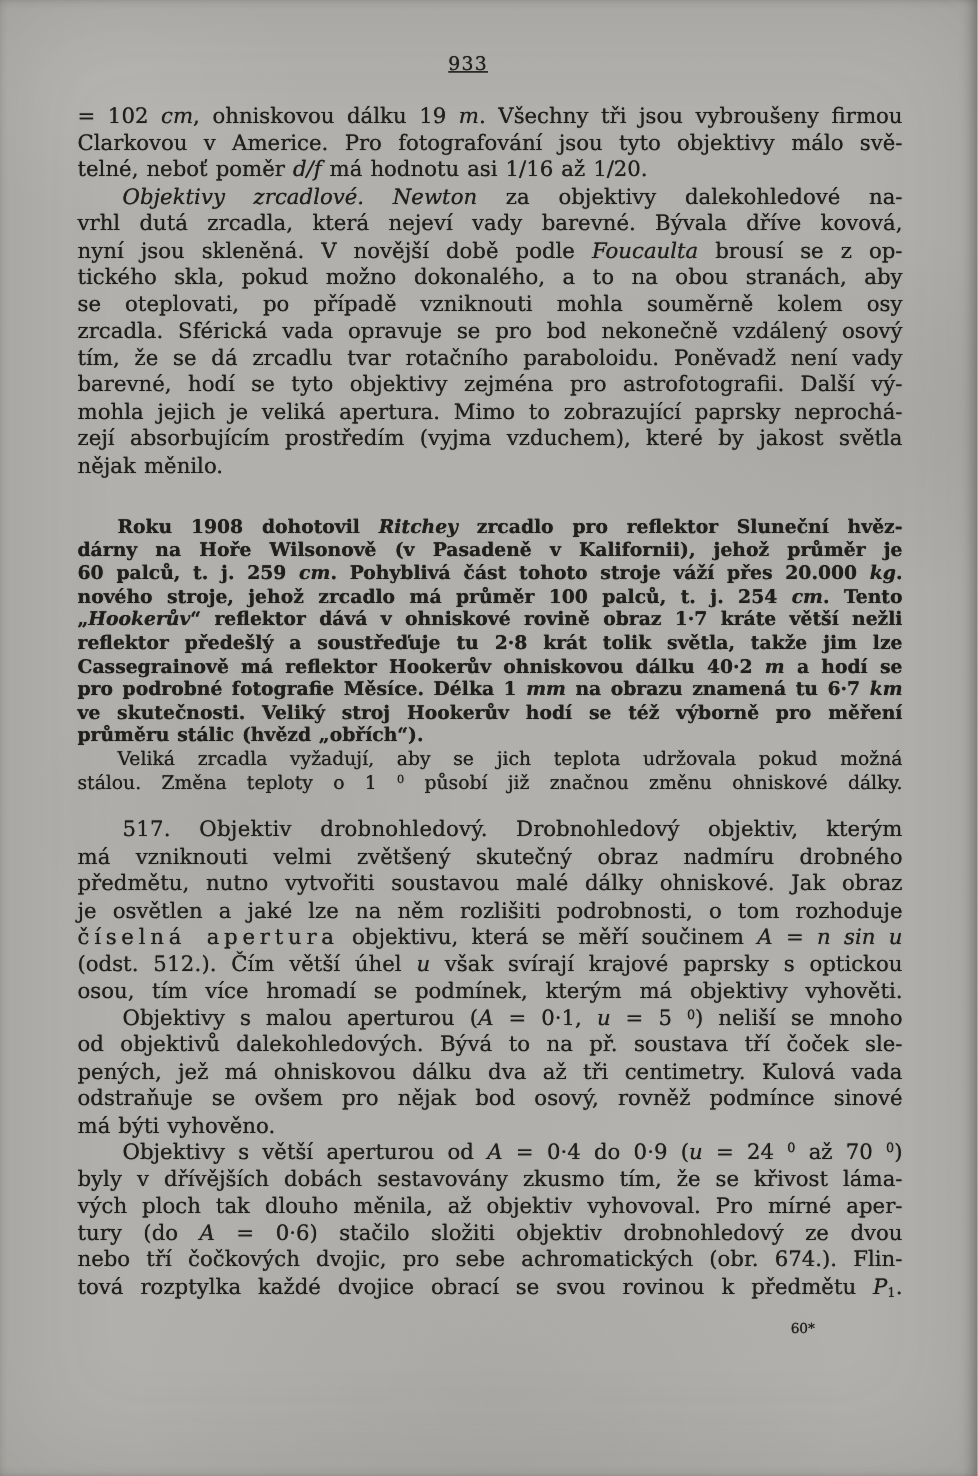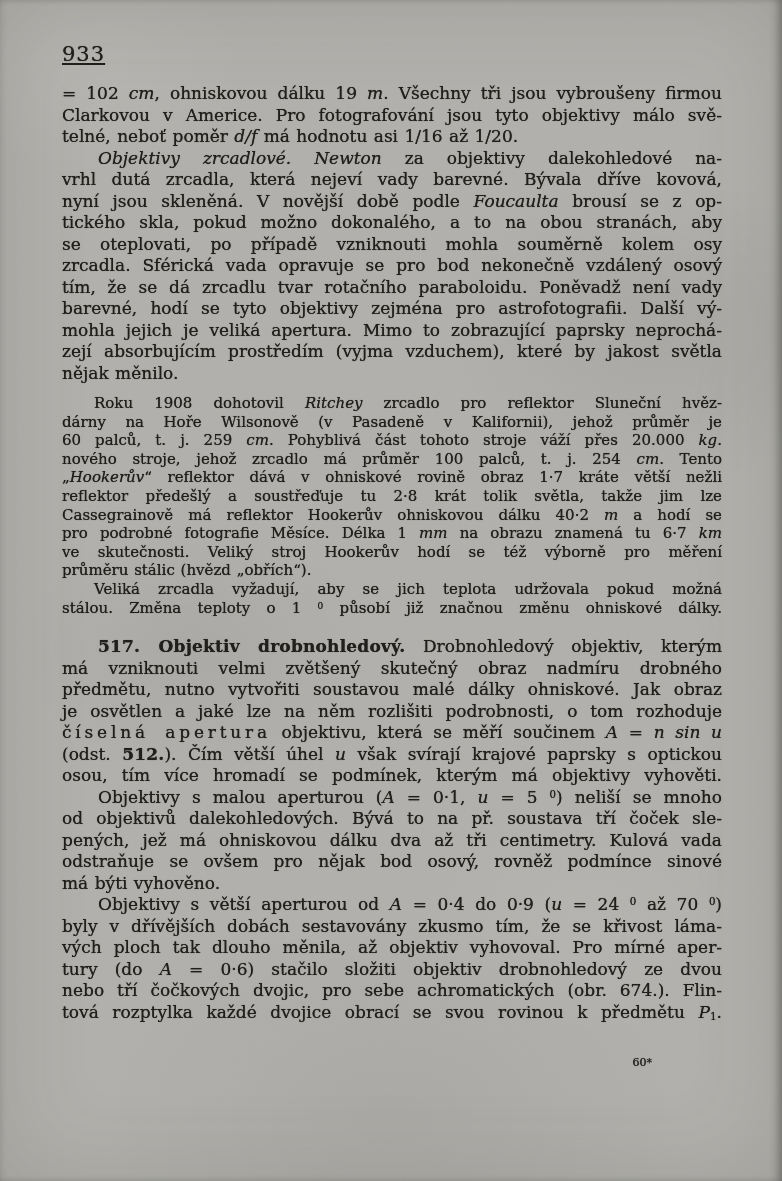--- a/index.html
+++ b/index.html
@@ -25,43 +25,43 @@
     position: absolute; inset: 0;
     box-shadow: inset -7px 0 10px -4px rgba(42,42,38,0.45),
                 inset 3px 0 8px -5px rgba(42,42,38,0.3),
                 inset 0 0 90px rgba(72,70,62,0.16);
     pointer-events: none;
   }
   .grain { position: absolute; inset: 0; pointer-events: none; }
 
   .pagenum {
     position: absolute; top: 42px; left: 62px; width: 625px;
-    text-align: left;
-    font-size: 21px;
+    text-align: center;
+    font-size: 15px;
     letter-spacing: 1px;
     text-shadow: 0 0 0.7px rgba(25,24,20,0.85);
     text-decoration: underline;
   }
   .text-col {
     position: absolute; top: 83px; left: 62px; width: 660px;
     text-shadow: 0 0 0.7px rgba(25,24,20,0.85);
   }
   .para { margin: 0; }
   .para.normal { font-size: 17px;  line-height: 21.5px; }
   .para.small  { font-size: 15px;  line-height: 18.6px; }
-  .para.gap-sm { margin-top: 10px; }
+  .para.gap-sm { margin-top: 28px; font-weight: bold; }
   .para.gap-lg { margin-top: 19px; }
 
   .line { text-align: justify; text-align-last: justify; word-spacing: 1px; }
   .line.end { text-align-last: left; }
   .line.indent { text-indent: 36px; }
   .para.small .line.indent { text-indent: 32px; }
 
   .line span.i  { font-style: italic; }
-  .line span.b  { font-weight: bold; letter-spacing: 0.2px; }
+  .line span.b  { font-weight: normal; letter-spacing: 0.2px; }
   .line span.sp { letter-spacing: 3.8px; word-spacing: 3px; }
   .line span.sup { font-size: 60%; vertical-align: 0.5em;  line-height: 0; }
   .line span.sub { font-size: 62%; vertical-align: -0.22em; line-height: 0; }
 
   .sig {
     position: absolute; top: 1056px; left: 62px; width: 590px;
     text-align: right;
     font-size: 11px;
     text-shadow: 0 0 0.7px rgba(25,24,20,0.85);
   }

